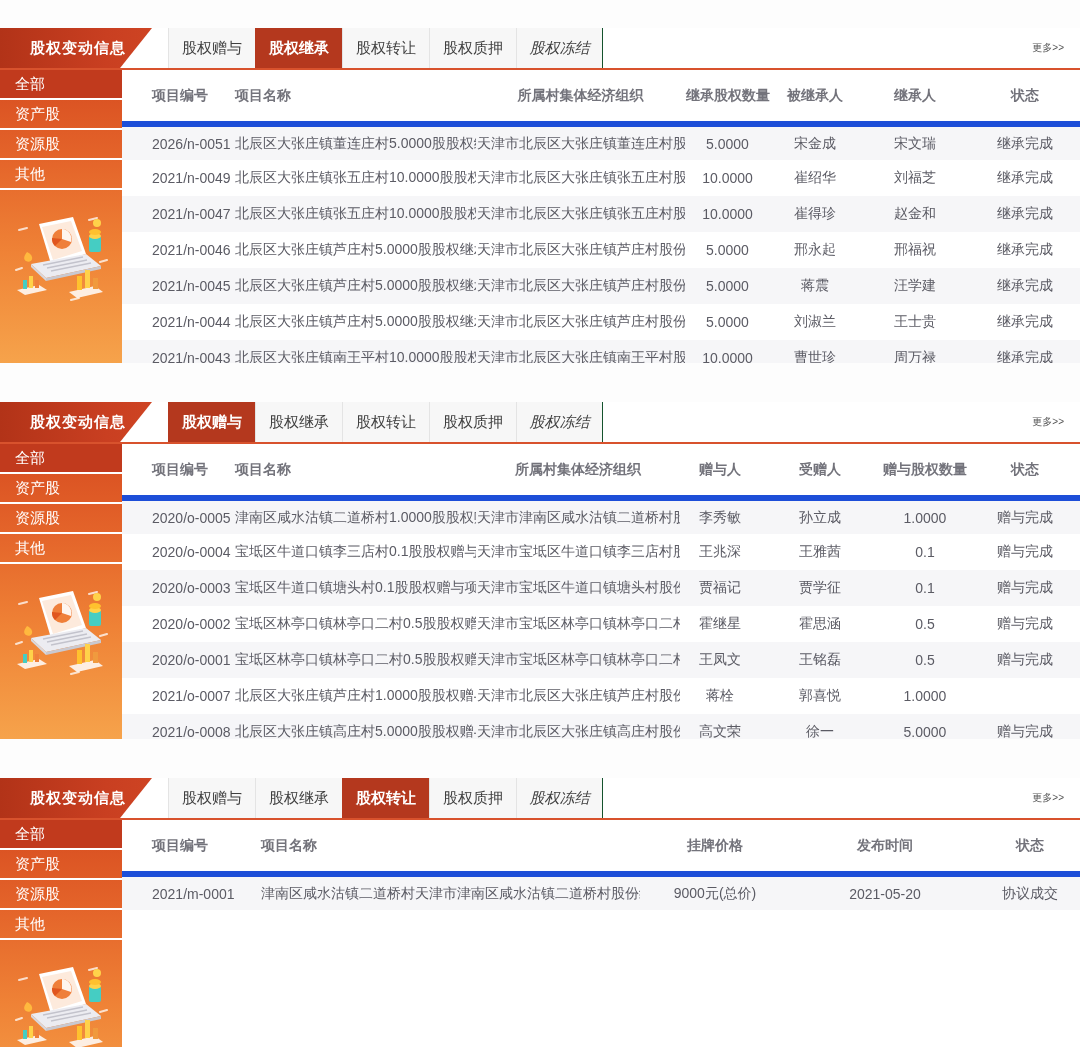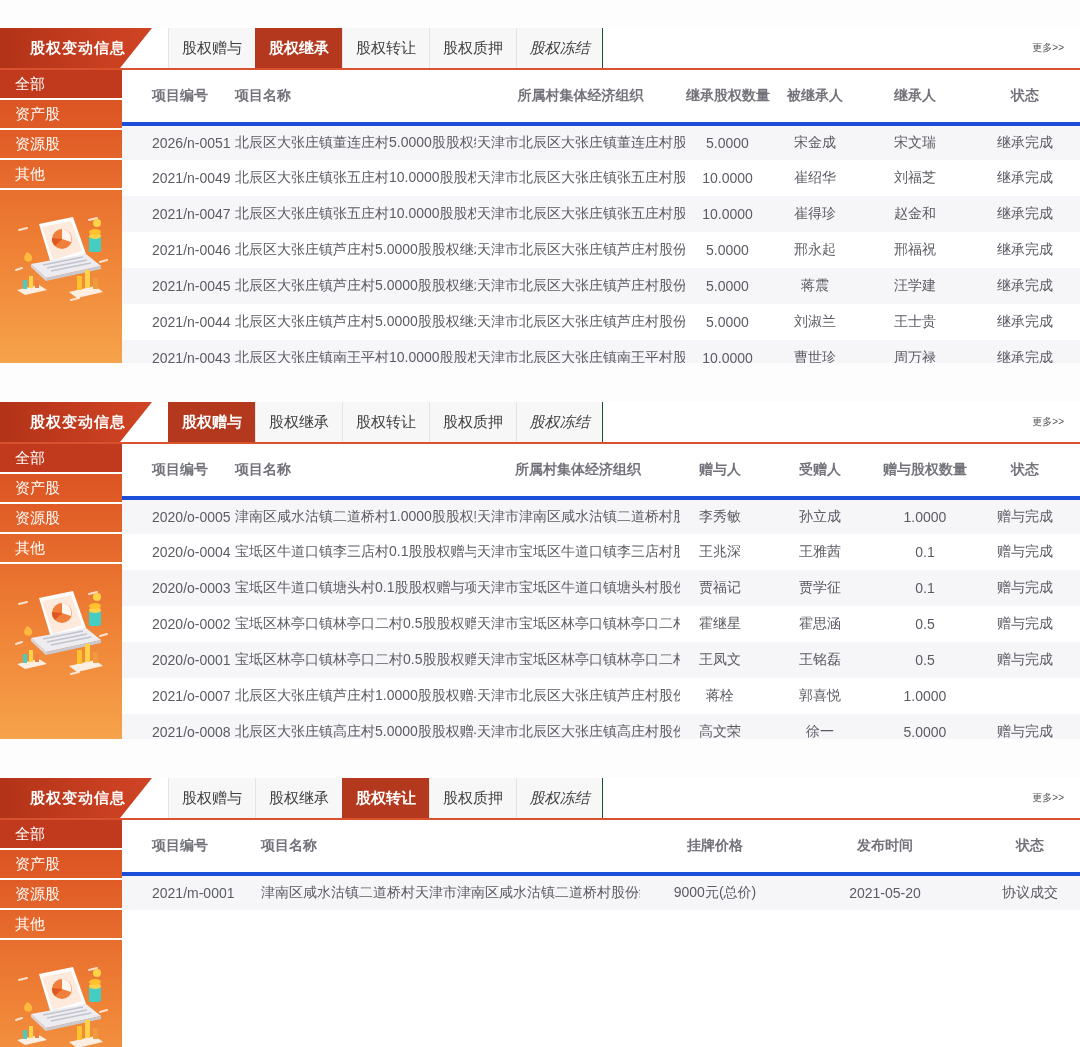--- a/index.html
+++ b/index.html
@@ -94,21 +94,21 @@
     overflow:hidden;
   }
   
   .tbl-wrap { flex:1; background:#fff; overflow:hidden; }
   table { width:100%; border-collapse:collapse; table-layout:fixed; }
   thead th {
     height:54px;
     font-size:14px;
     font-weight:bold;
     color:#73737b;
-    border-bottom:4px solid #1d4ed8;
+    border-bottom:6px solid #1d4ed8;
     white-space:nowrap;
     overflow:hidden;
   }
   tbody td {
     height:36px;
     font-size:14px;
     color:#5b5b64;
     white-space:nowrap;
     overflow:hidden;
     text-overflow:clip;

